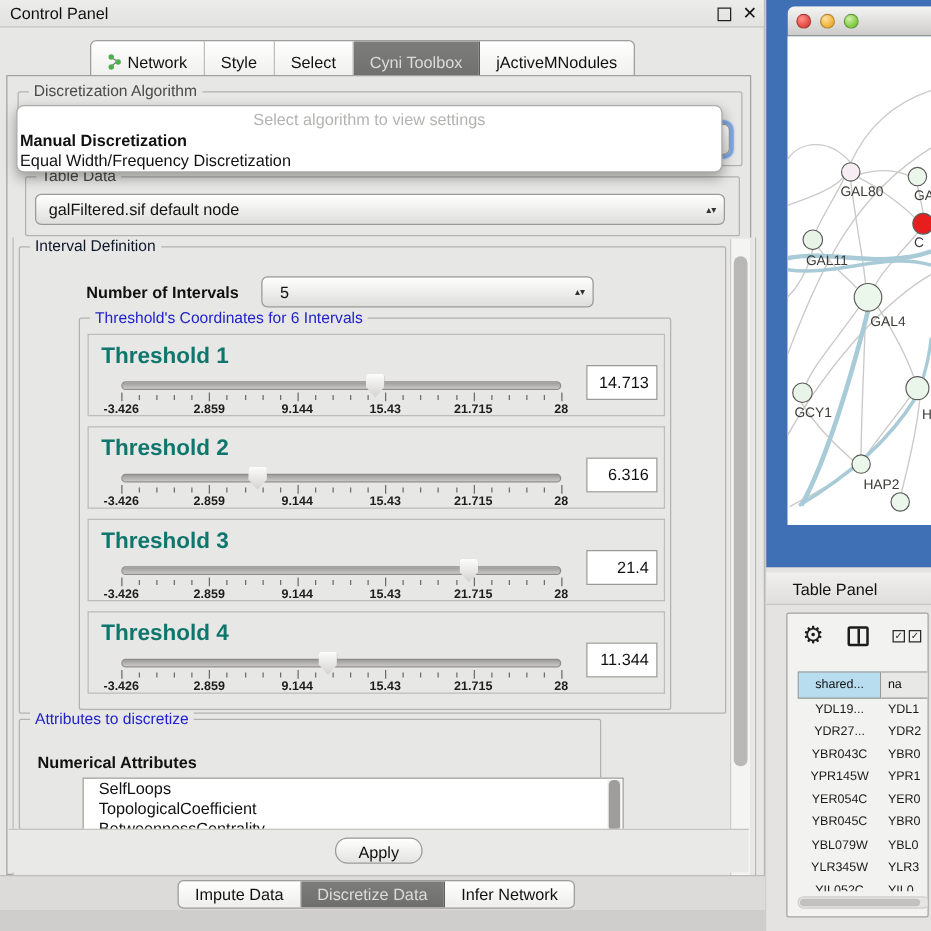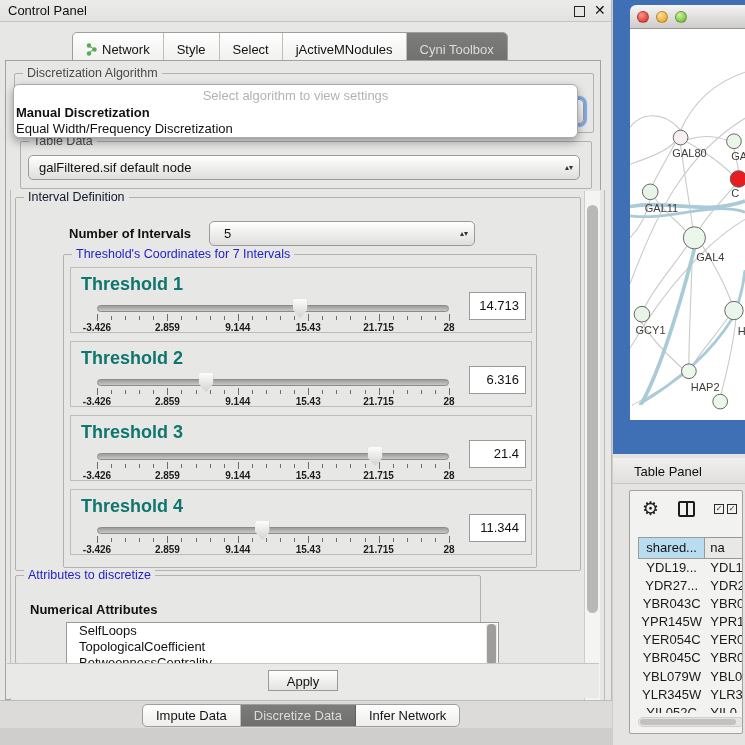--- a/index.html
+++ b/index.html
@@ -64,21 +64,21 @@
   .th-value { position:absolute; right:5px; top:24px; width:57px; height:28px; background:#ffffff; border:1px solid #9b9a98; font-size:13px; color:#111; text-align:right; line-height:26px; padding-right:6px; }
 
   
   .attr-list { position:absolute; left:50px; top:46px; width:433px; height:43px; background:#ffffff; border:1px solid #9b9a98; overflow:hidden; font-size:13px; color:#111; }
   .attr-item { padding:0 0 0 12px; height:16px; line-height:16px; white-space:nowrap; }
   .attr-scroll { position:absolute; right:1px; top:1px; width:11px; height:41px; background:#ececea; }
   .attr-scroll .thumb { position:absolute; left:1px; top:0; width:9px; height:41px; background:#9e9d9b; border-radius:4px; }
 
   
   .apply-strip { position:absolute; left:1px; right:1px; bottom:1px; height:35px; background:#e9e9e7; border-top:1px solid #c6c5c3; }
-  .apply-btn { position:absolute; left:261px; top:6px; width:70px; height:21px; border:1px solid #9b9a98; border-radius:0; background:linear-gradient(#ffffff,#e3e3e1); font-size:13px; color:#111; text-align:center; line-height:21px; }
+  .apply-btn { position:absolute; left:261px; top:6px; width:70px; height:21px; border:1px solid #9b9a98; border-radius:10px; background:linear-gradient(#ffffff,#e3e3e1); font-size:13px; color:#111; text-align:center; line-height:21px; }
   .bottombar { position:absolute; left:0; top:700px; width:612px; height:28px; background:#dcdbd9; border-top:1px solid #bdbcba; }
   .btabs { position:absolute; left:142px; top:3px; height:23px; display:flex; border:1px solid #9f9e9c; border-radius:5px; background:linear-gradient(#ffffff,#ededeb); overflow:hidden; }
 
   
   .net-window { position:absolute; left:613px; top:0; width:132px; height:454px; background:#3f6fb4; }
   .net-titlebar { position:absolute; left:17px; top:5px; width:115px; height:24px; background:linear-gradient(#f5f5f3,#cdccca); border-bottom:1px solid #97providing; border-radius:6px 0 0 0; border-bottom:1px solid #979695; }
   .light { position:absolute; top:6px; width:12px; height:12px; border-radius:50%; border:1px solid rgba(0,0,0,.25); }
   .light.red    { left:7px;  background:radial-gradient(circle at 35% 30%, #ff9289, #e2463c 70%); }
   .light.yellow { left:26px; background:radial-gradient(circle at 35% 30%, #ffe0a0, #efaf34 70%); }
   .light.green  { left:45px; background:radial-gradient(circle at 35% 30%, #d2f0a8, #7cc940 70%); }
@@ -87,21 +87,21 @@
 
   .right-lower { position:absolute; left:613px; top:454px; width:132px; height:291px; background:#e4e3e1; }
   .tp-bar { position:absolute; left:0; top:4px; width:132px; height:26px; background:linear-gradient(#efefed,#e0dfdd); border-bottom:1px solid #c8c7c5; }
   .tp-title { position:absolute; left:21px; top:6px; font-size:13px; color:#111; }
   .tp-card { position:absolute; left:16px; top:36px; width:114px; height:244px; background:#f2f2f0; border:1px solid #a3a2a0; border-radius:2px; overflow:hidden; }
   .tp-toolbar { position:absolute; left:0; top:0; width:100%; height:40px; }
   .gear { position:absolute; left:12px; top:6px; font-size:19px; color:#1c1c1a; }
   .colicon { position:absolute; left:48px; top:10px; width:17px; height:16px; border:2px solid #1c1c1a; border-radius:2px; }
   .colicon::after { content:""; position:absolute; left:5.5px; top:0; width:2px; height:12px; background:#1c1c1a; }
   .cbicon { position:absolute; top:13px; width:10px; height:10px; border:1.4px solid #2a2a28; font-size:8px; line-height:8px; text-align:center; color:#2a2a28; }
-  .tp-table { position:absolute; left:8px; top:46px; width:106px; height:176px; overflow:hidden; font-size:13px; }
+  .tp-table { position:absolute; left:8px; top:46px; width:106px; height:176px; overflow:hidden; font-size:10px; }
   .tp-hrow { display:flex; height:22px; }
   .tp-hcell { border:1px solid #9b9a98; line-height:20px; text-align:center; color:#111; overflow:hidden; white-space:nowrap; }
   .tp-hcell.c1 { width:70px; background:#b8ddef; }
   .tp-hcell.c2 { width:40px; background:#e8e8e6; border-left:none; text-align:left; padding-left:5px; }
   .tp-row { display:flex; height:18.1px; line-height:18.1px; color:#1a1a18; }
   .tp-cell { overflow:hidden; white-space:nowrap; }
   .tp-cell.c1 { width:70px; text-align:center; }
   .tp-cell.c2 { width:40px; padding-left:5px; }
   .tp-hscroll { position:absolute; left:8px; top:226px; width:106px; height:10px; background:#e6e5e3; border:1px solid #cfcecc; border-radius:5px; }
   .tp-hscroll .thumb { position:absolute; left:1px; top:1px; width:96px; height:6px; background:#c2c1bf; border-radius:4px; }
@@ -128,25 +128,25 @@
             <circle cx="8.5" cy="6.5" r="2.2" fill="#4faf4f"></circle>
           </svg>
           <span>Network</span>
         </div>
         <div class="tabseg">
           <span>Style</span>
         </div>
         <div class="tabseg">
           <span>Select</span>
         </div>
+        <div class="tabseg active">
+          <span>Cyni Toolbox</span>
+        </div>
         <div class="tabseg">
           <span>jActiveMNodules</span>
-        </div>
-        <div class="tabseg active">
-          <span>Cyni Toolbox</span>
         </div>
       </div>
 
     <div class="main-panel">
 
       <div class="groupbox" style="left:8px; top:12px; width:580px; height:60px;">
         <span class="group-title t-dark">Discretization Algorithm</span>
         <div class="combo focusring" style="left:13px; top:25px; width:556px;">
           <span class="stepper">▴▾</span>
         </div>
@@ -168,21 +168,21 @@
       <div class="groupbox" style="left:9px; top:136px; width:566px; height:374px;">
         <span class="group-title t-green">Interval Definition</span>
 
         <span class="lbl-bold" style="position:absolute; left:53px; top:28px;">Number of Intervals</span>
         <div class="spinner" style="left:193px; top:23px; width:266px;">
           <span>5</span>
           <span class="stepper">▴▾</span>
         </div>
 
         <div class="groupbox" style="left:47px; top:56px; width:474px; height:314px; background:#e7e7e5;">
-          <span class="group-title t-blue">Threshold's Coordinates for 7 Intervals</span>
+          <span class="group-title t-blue">Threshold's Coordinates for 6 Intervals</span>
           <div id="thresholds">
               <div class="th-panel" style="top: 12px;">
                 <div class="th-label">Threshold 1</div>
                 <div class="slider">
                   <div class="track"></div>
                   <div class="ticks">
                     <span class="tick major" style="left: 0%;"></span>
                     <span class="tick minor" style="left: 4%;"></span>
                     <span class="tick minor" style="left: 8%;"></span>
                     <span class="tick minor" style="left: 12%;"></span>

